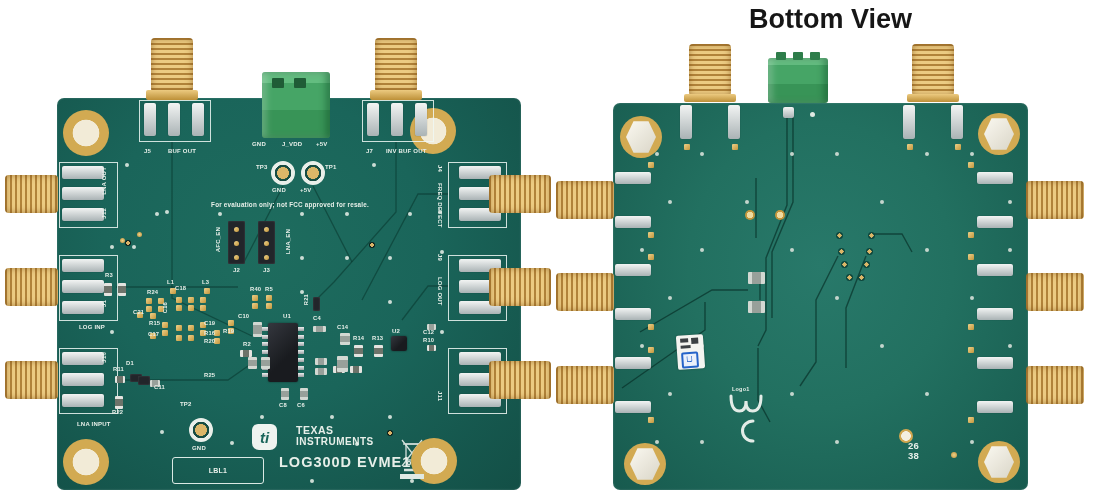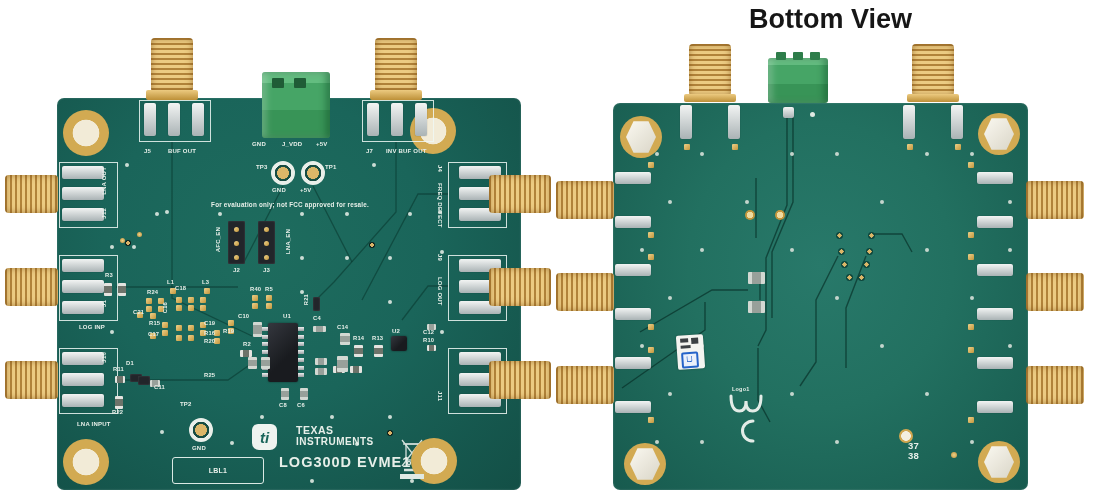--- a/index.html
+++ b/index.html
@@ -154,21 +154,21 @@
   <div class="silk" style="left:296px;top:425px;font-size:10.5px;letter-spacing:.5px">TEXAS</div>
   <div class="silk" style="left:296px;top:437px;font-size:10px;letter-spacing:.5px">INSTRUMENTS</div>
   <div class="silk" style="left:279px;top:455px;font-size:14.5px;font-weight:600;letter-spacing:1px">LOG300D EVME1</div>
 
   <div class="lblbox" style="left:172px;top:457px;width:90px;height:25px">
     <span class="silk" style="position:static;font-size:7px">LBL1</span>
   </div>
   <div style="position:absolute;left:400px;top:474px;width:24px;height:5px;background:#dfe9e4;z-index:6"></div>
 
   <div class="silk" style="left:732px;top:387px;font-size:5.5px">Logo1</div>
-  <div class="silk" style="left:908px;top:441px;font-size:9.5px">37</div>
+  <div class="silk" style="left:908px;top:441px;font-size:9.5px">26</div>
   <div class="silk" style="left:908px;top:451px;font-size:9.5px">38</div>
 
   <div class="sticker" style="left:677px;top:335px">
     <div class="mark" style="left:4px;top:3px;width:8px;height:4px"></div>
     <div class="mark" style="left:15px;top:3px;width:7px;height:6px"></div>
     <div class="mark" style="left:4px;top:10px;width:10px;height:3px"></div>
     <div class="ulbox"></div>
   </div>
 
 <div class="mount" style="left: 63px; top: 110px; width: 46px; height: 46px;"></div>

